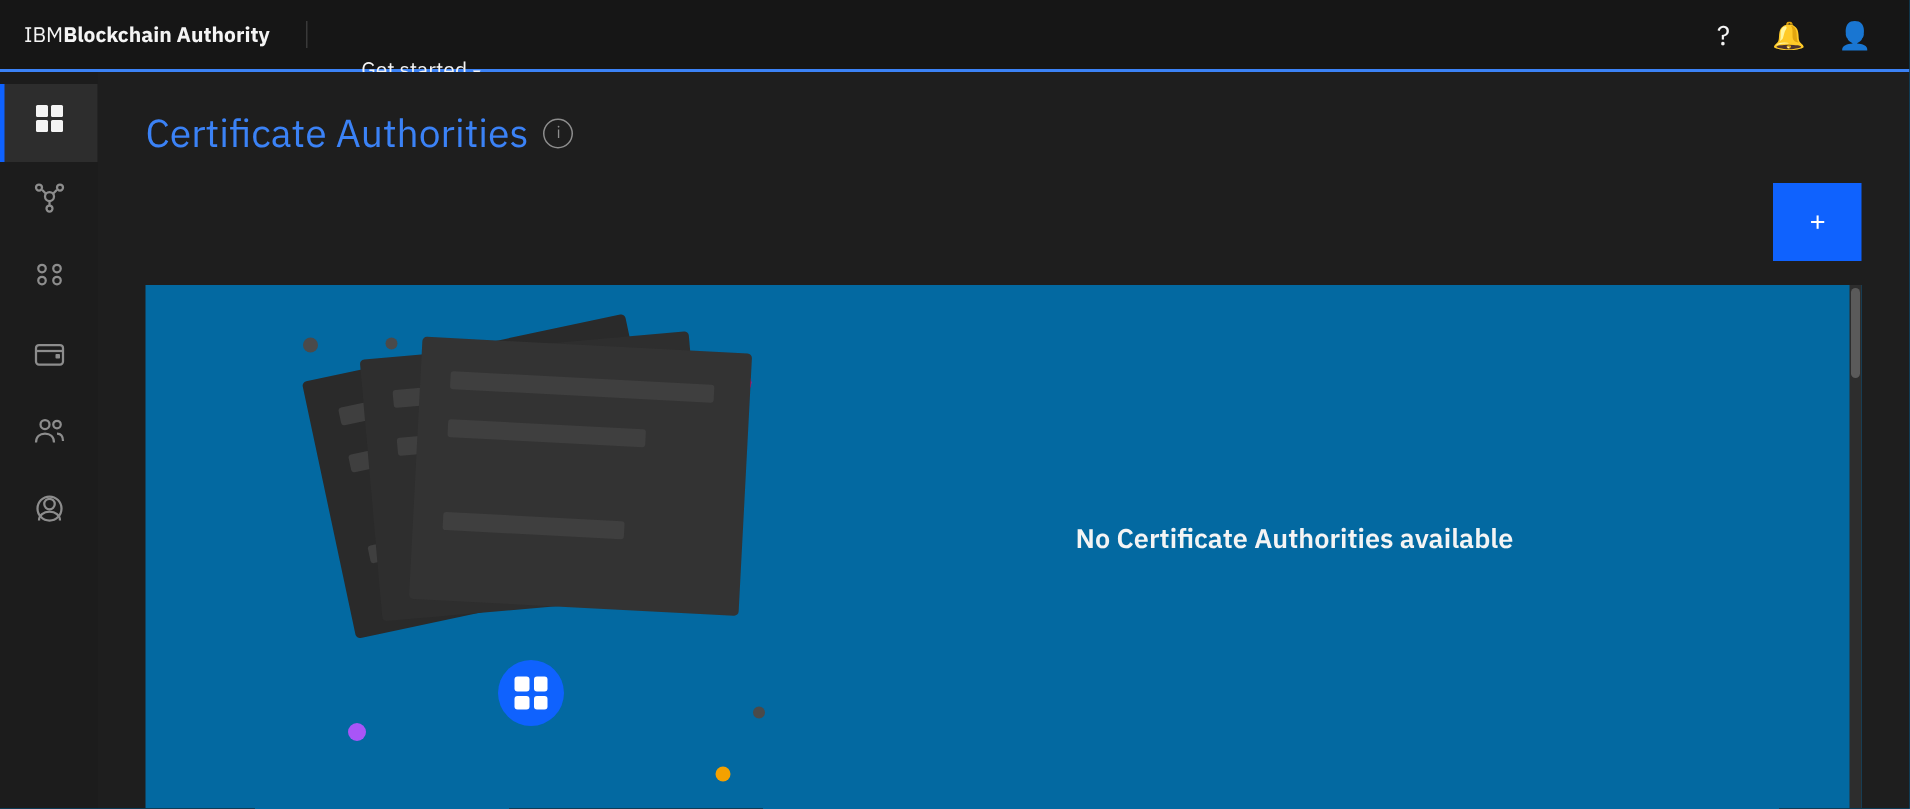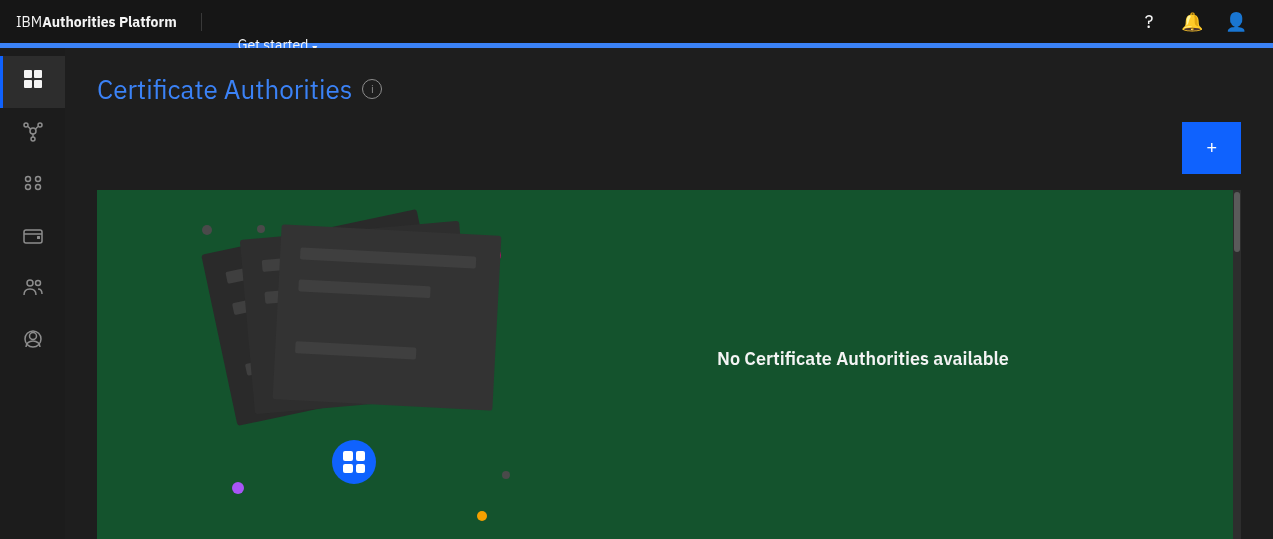--- a/index.html
+++ b/index.html
@@ -12,21 +12,21 @@
       overflow: hidden;
       display: flex;
       flex-direction: column;
     }
 
     
     .topnav {
       display: flex;
       align-items: center;
       background: #161616;
-      border-bottom: 5px solid #3b82f6;
+      border-bottom: 2px solid #3b82f6;
       height: 48px;
       padding: 0 16px;
       flex-shrink: 0;
     }
     .topnav-brand {
       display: flex;
       align-items: center;
       font-size: 14px;
       color: #f4f4f4;
       margin-right: 24px;
@@ -175,21 +175,21 @@
       height: 52px;
     }
     .add-btn .plus-icon {
       font-size: 18px;
       font-weight: 300;
     }
 
     
     .empty-state {
       margin: 0 32px;
-      background: #14532d;
+      background: #0369a1;
       flex: 1;
       display: flex;
       align-items: center;
       position: relative;
       overflow: hidden;
       min-height: 0;
     }
 
     
     .illustration {
@@ -310,21 +310,21 @@
       margin: 2px auto;
       border-radius: 3px;
     }
   </style>
 </head>
 <body>
 
 <nav class="topnav">
   <div class="topnav-brand">
     <span class="brand-normal">IBM </span>
-    <span class="brand-bold">Authorities Platform</span>
+    <span class="brand-bold">Blockchain Authority</span>
   </div>
   <div class="topnav-links">
     <a class="topnav-link">
       <span>Get started</span>
       <span class="chevron">▾</span>
     </a>
   </div>
   <div class="topnav-actions">
     <div class="topnav-icon-btn">
       <span>?</span>

